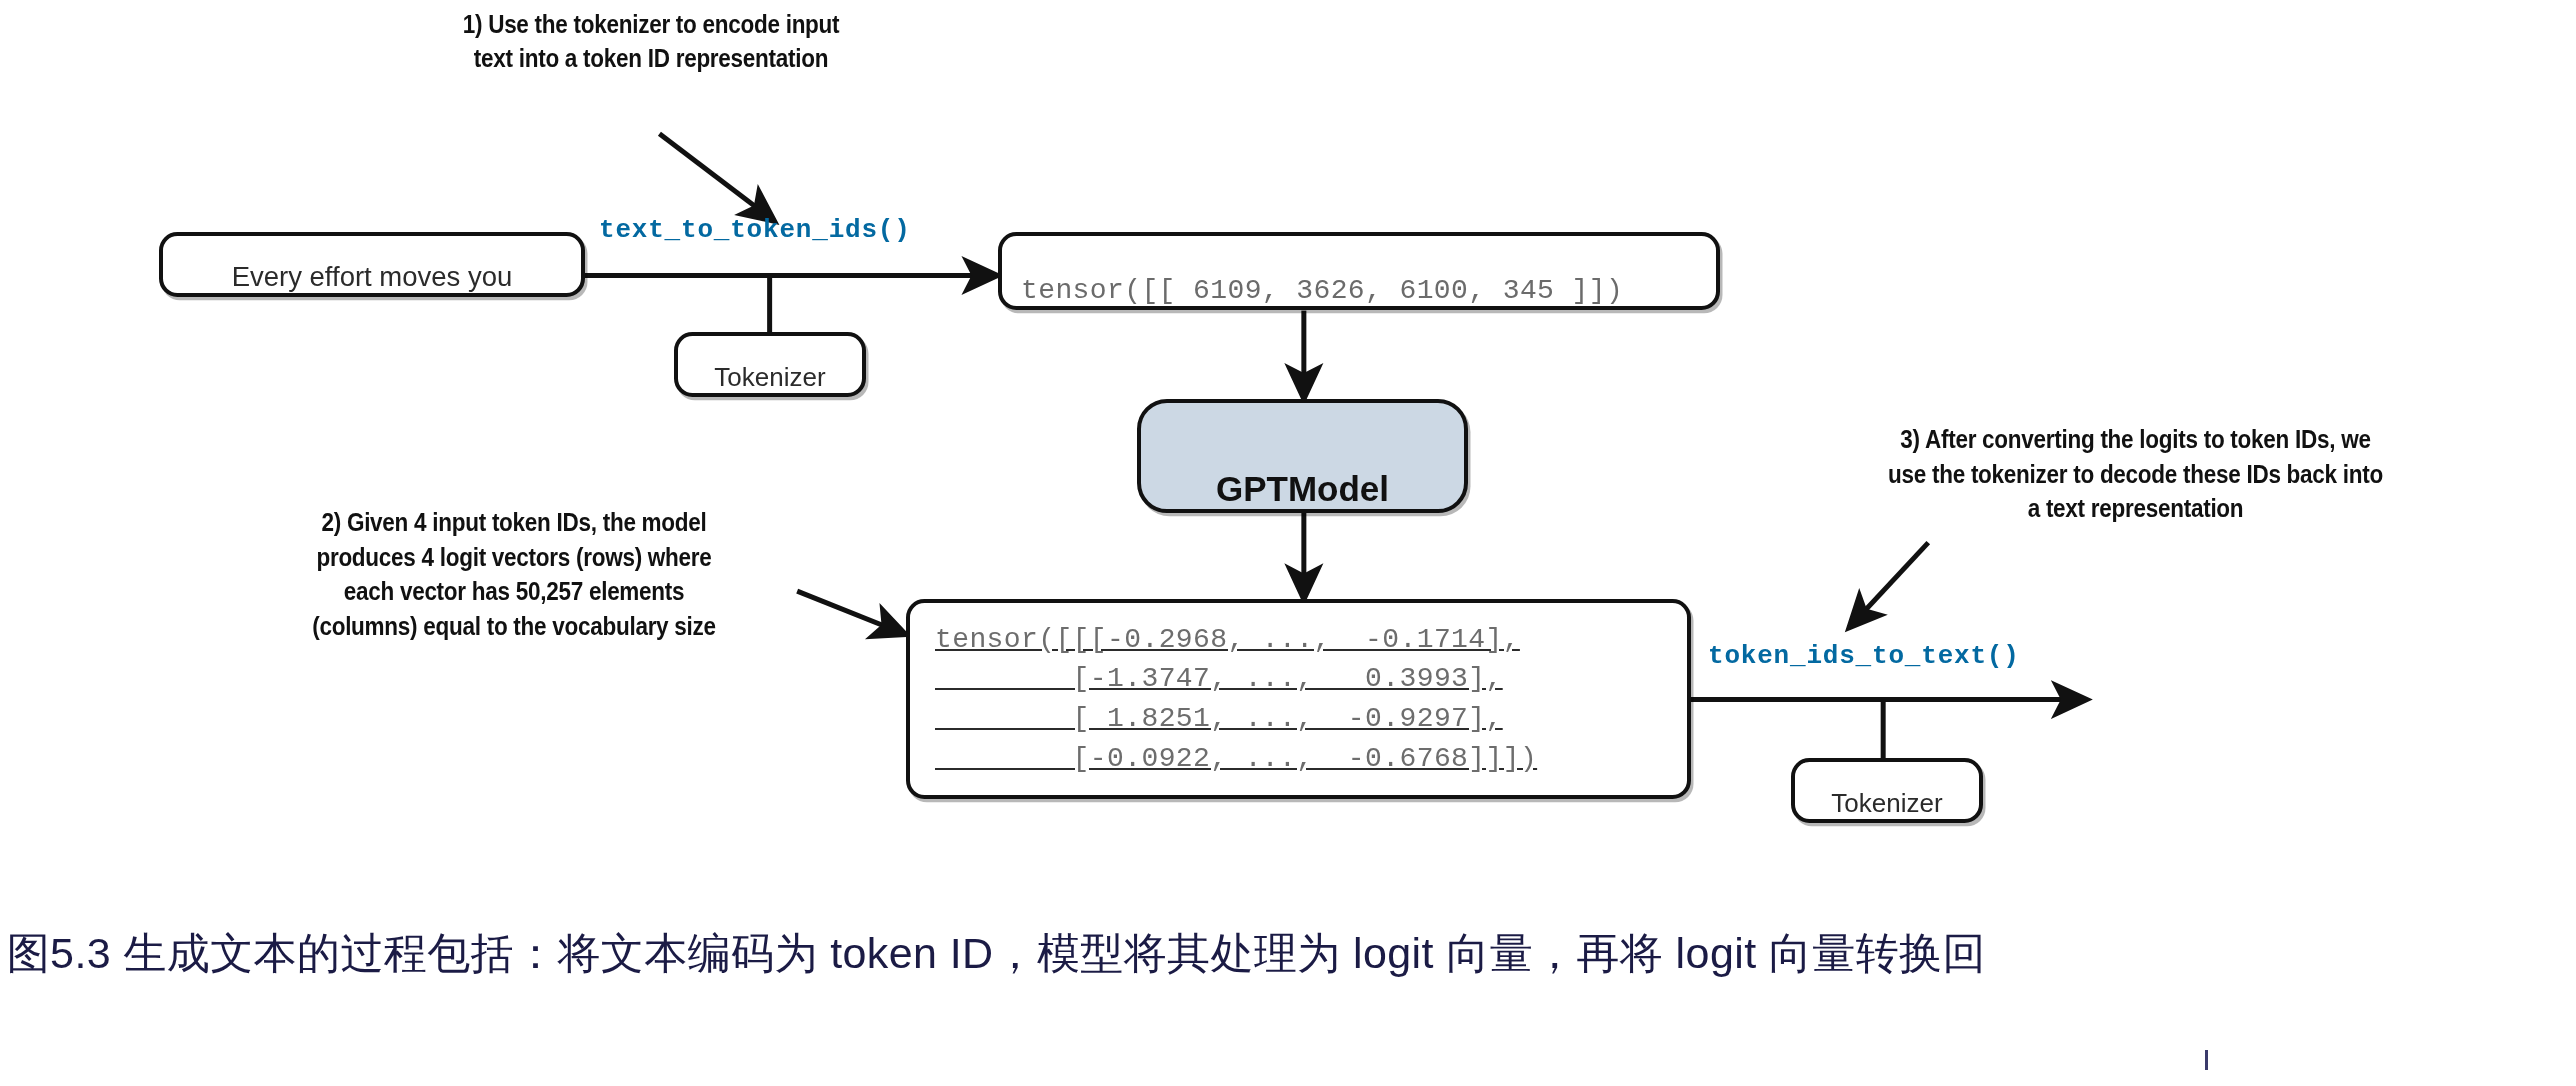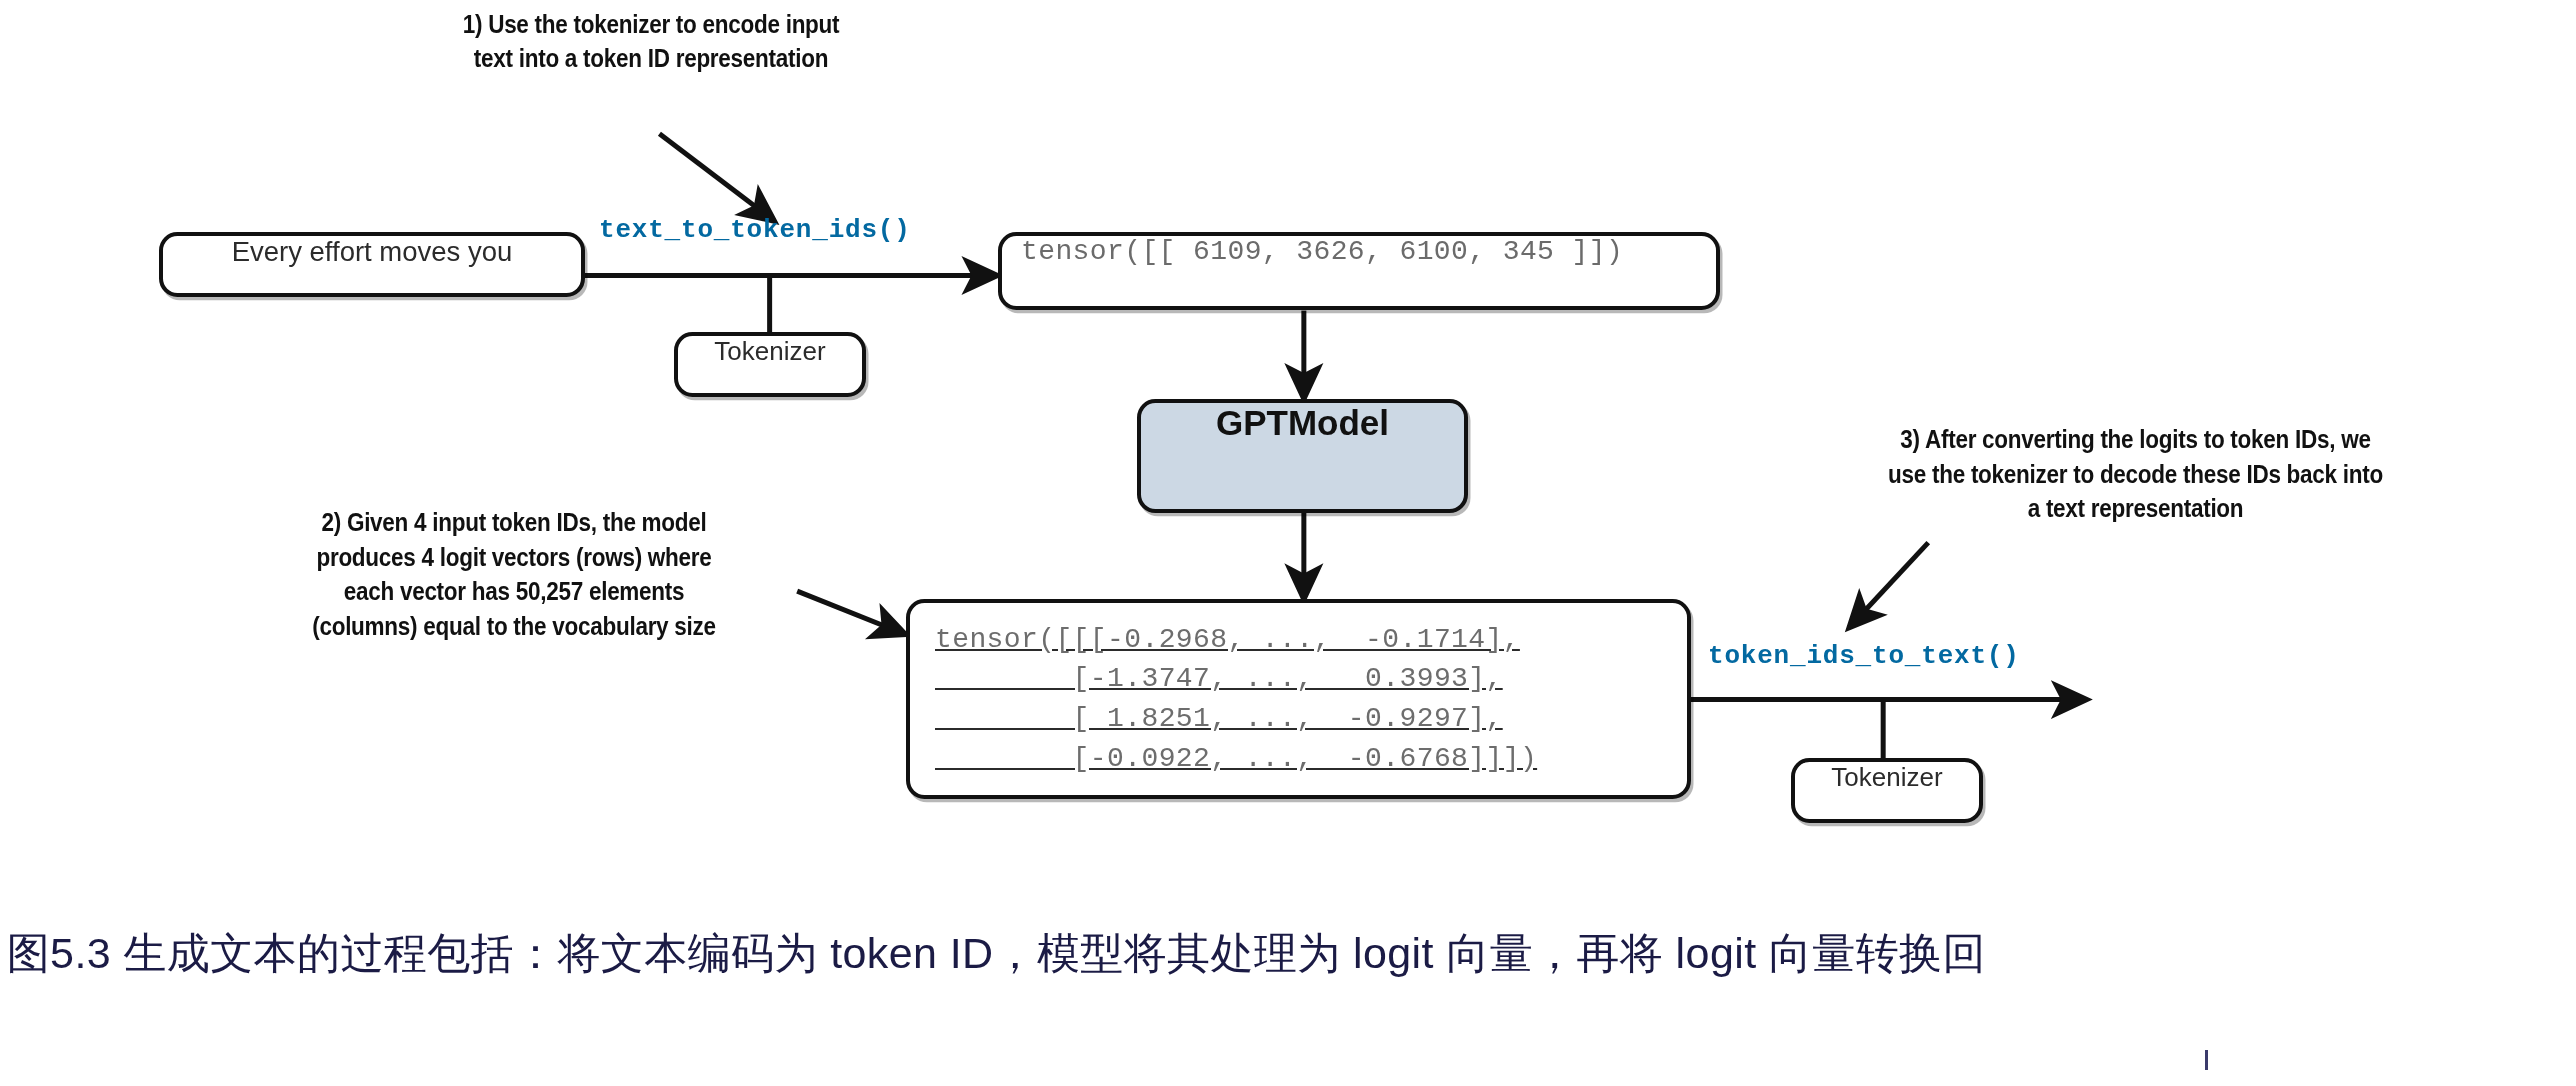--- a/index.html
+++ b/index.html
@@ -24,36 +24,37 @@
   }
 
   
   .node {
     position: absolute;
     box-sizing: border-box;
     border: 4.2px solid #111111;
     border-radius: 18.4px;
     background: #ffffff;
     display: flex;
-    align-items: flex-start;
+    align-items: flex-end;
     justify-content: center;
     color: #2b2b2b;
     font-family: "Liberation Sans", sans-serif;
     box-shadow: 2.5px 3.3px 0 rgba(0,0,0,0.28);
   }
   .node.mono {
     font-family: "Liberation Mono", monospace;
     color: #6b6b6b;
     justify-content: flex-start;
     letter-spacing: 0.4px;
   }
   .node.model {
     background: #ccd8e4;
     color: #111111;
     font-weight: 700;
+    border-radius: 30px;
   }
 
   
   .callout {
     position: absolute;
     color: #111111;
     font-weight: 700;
     font-family: "Liberation Sans", sans-serif;
     font-size: 25px;
     line-height: 1.38;

